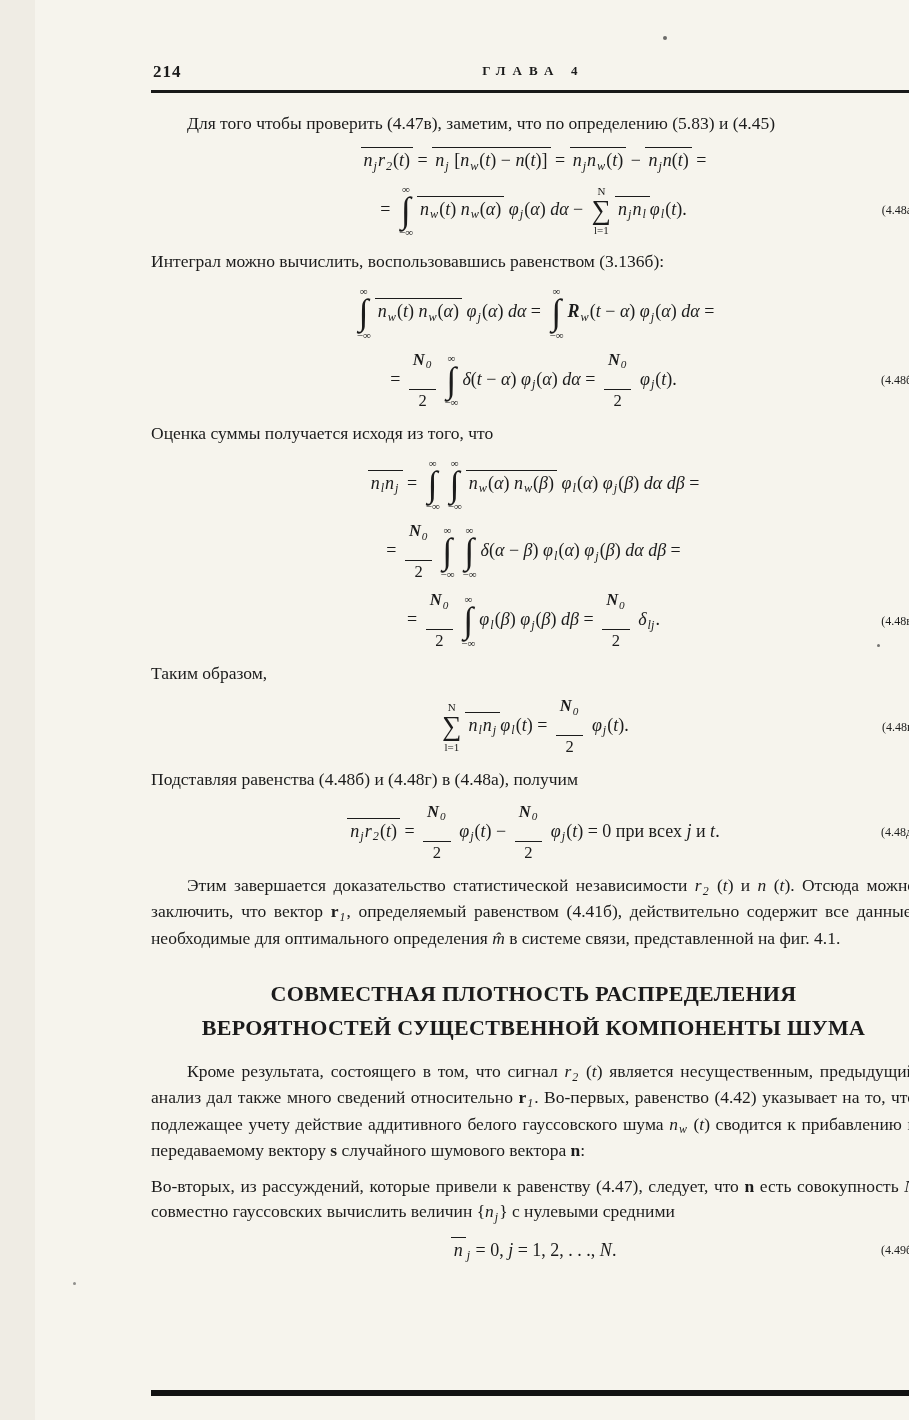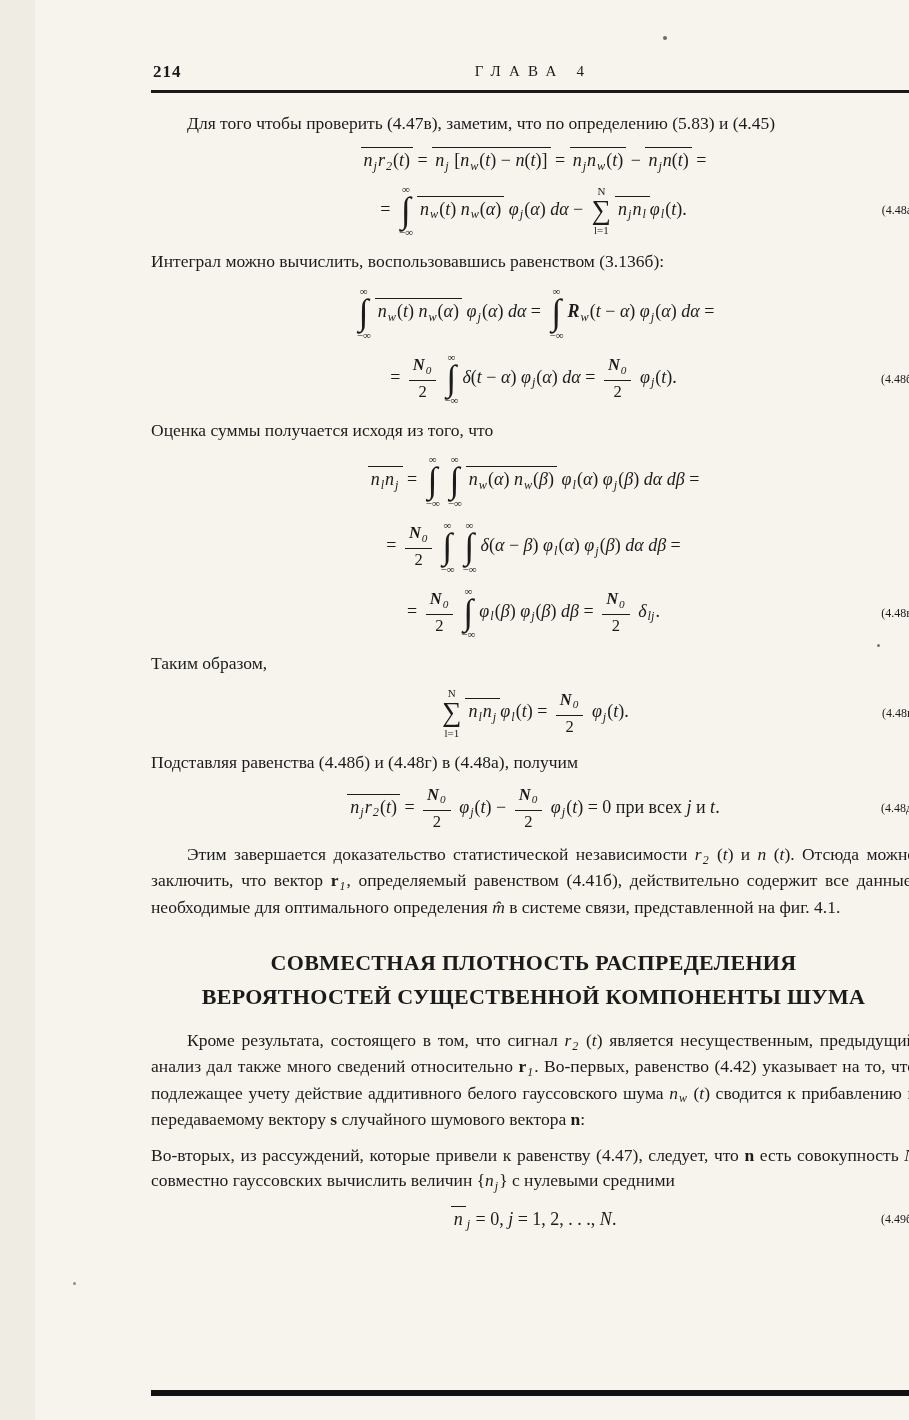--- a/index.html
+++ b/index.html
@@ -8,21 +8,21 @@
     background:#f6f4ed; color:#1b1b1b;
     font-family:"Liberation Serif","DejaVu Serif",serif;
     margin-left:35px;
   }
   .content { position:absolute; left:116px; right:28px; top:62px; }
 
   
   .pagehead { position:relative; height:24px; font-size:17px; }
   .pnum { position:absolute; left:2px; top:0; letter-spacing:1px; font-weight:700; }
   .chap { position:absolute; left:50%; transform:translateX(-50%); top:1px;
-          letter-spacing:0.55em; font-weight:400; font-size:15px;text-align:center; }
+          letter-spacing:0.55em; font-weight:700; font-size:13px;text-align:center; }
   .toprule { height:3px; background:#191919; margin:4px 0 18px; }
   .bottomrule { position:absolute; left:116px; right:28px; bottom:24px; height:6px; background:#121212; }
 
   
   .para { font-size:17.5px; line-height:1.42; text-align:justify; margin:11px 0; }
   .indent { text-indent:36px; }
 
   .sechead { text-align:center; font-size:22px; font-weight:700;
              margin:26px 6px 14px; line-height:1.55; letter-spacing:0.3px; }
   .shl { display:block; }
@@ -33,21 +33,21 @@
   .eqc { display:inline-block; vertical-align:middle; }
   .eqno { position:absolute; right:0; top:50%; transform:translateY(-50%); font-size:12px; }
 
   .mr { }
   .mi { font-style:italic; }
   .mb { font-weight:700; }
   .msc { font-style:italic; font-weight:600; }
   .ms { font-size:68%; font-style:italic; vertical-align:-0.3em; margin:0 1px 0 1px; }
   .mo { display:inline-block; border-top:1.5px solid #1b1b1b; padding:2px 3px 0 3px; line-height:1.15; }
   .mf { display:inline-block; vertical-align:middle; text-align:center; margin:0 4px; font-size:92%; line-height:1.1; }
-  .mfn { display:block; border-bottom:1.3px solid #1b1b1b; padding:0 4px 4px; }
+  .mfn { display:block; border-bottom:1.3px solid #1b1b1b; padding:0 4px 18px; }
   .mfd { display:block; padding-top:2px; }
   .mbig { display:inline-flex; flex-direction:column; align-items:center; justify-content:center;
           vertical-align:middle; margin:0 4px; line-height:1; }
   .mlim { font-size:11px; line-height:1.1; white-space:nowrap; }
   .mint .msym { font-size:36px; line-height:0.82; padding:1px 0; }
   .msum .msym { font-size:27px; line-height:0.95; padding:1px 0; }
 
   
   .speck { position:absolute; border-radius:50%; background:#3d3d3d; }
   .speck.s1 { left:628px; top:36px; width:4px; height:4px; opacity:.75; }

